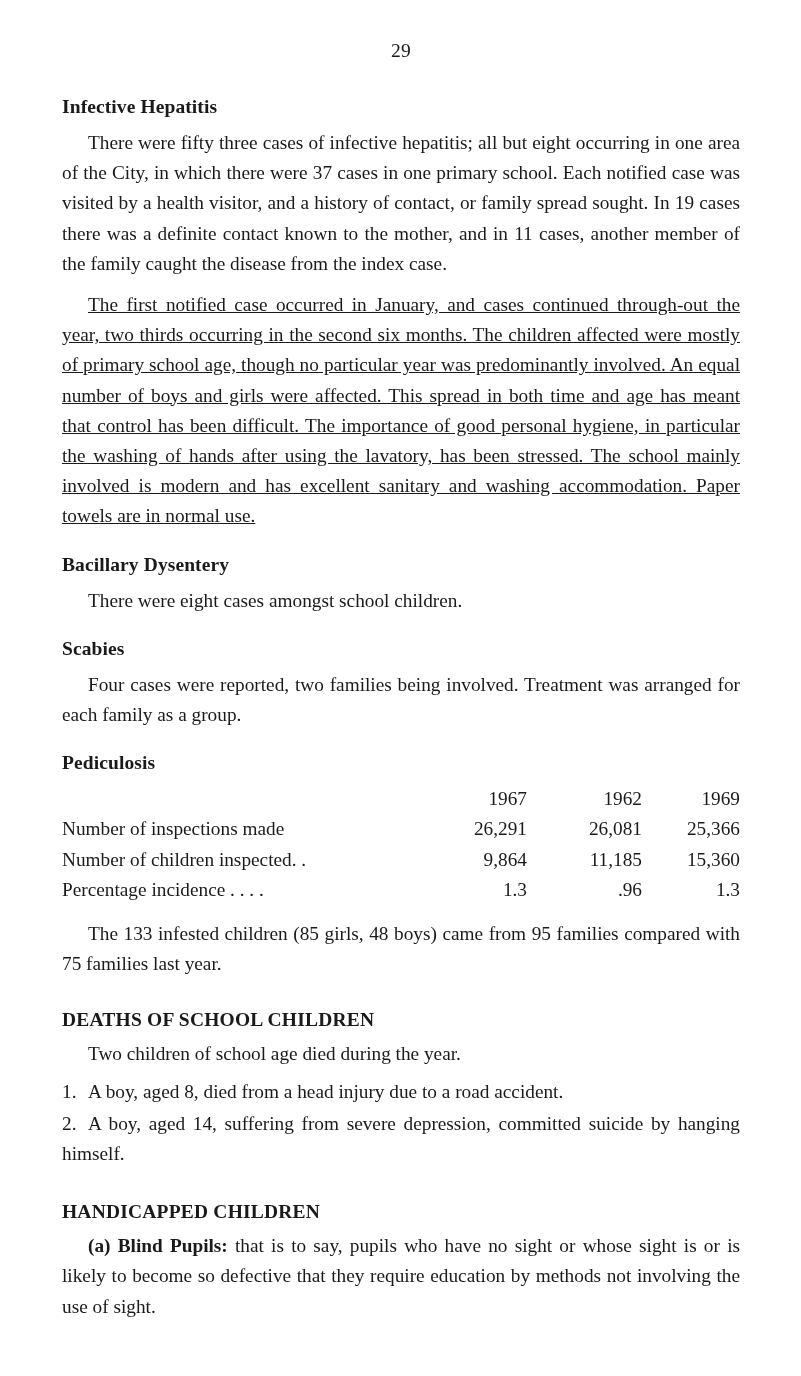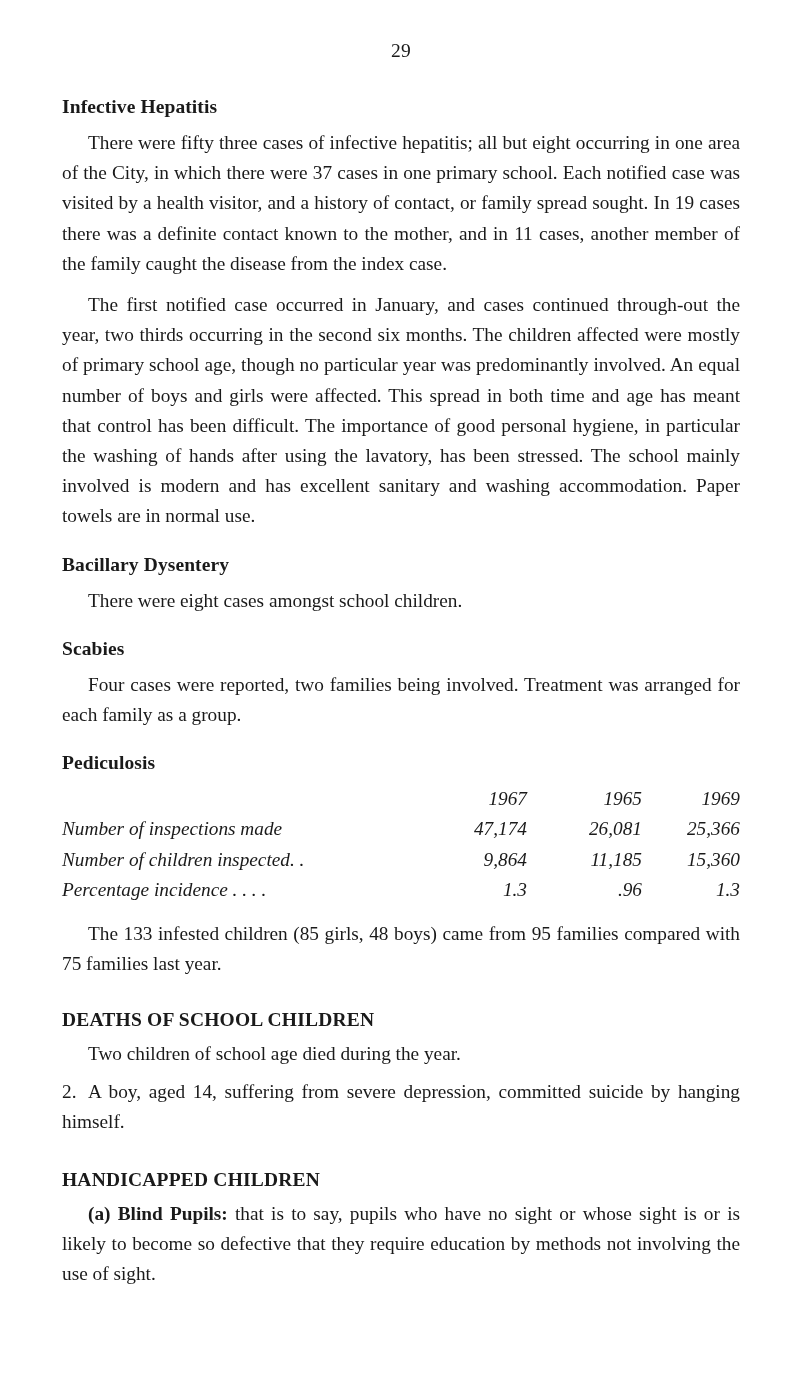--- a/index.html
+++ b/index.html
@@ -43,35 +43,35 @@
   p.body {
     font-size: 19.3px;
     line-height: 30.2px;
     margin: 0 0 0 0;
     text-align: justify;
     text-justify: inter-word;
     hyphens: manual;
   }
   p.body + p.body {
     margin-top: 11px;
+    text-decoration: underline;
   }
   .indent {
     text-indent: 26px;
   }
   .gap-sm { height: 14px; }
   .gap-md { height: 22px; }
   .gap-lg { height: 30px; }
 
   
   table.ped {
     width: 100%;
     border-collapse: collapse;
     font-size: 19.3px;
     margin-top: 4px;
-    font-style: italic;
   }
   table.ped td, table.ped th {
     padding: 0;
     line-height: 30.2px;
     font-weight: normal;
     text-align: right;
     white-space: nowrap;
   }
   table.ped td.label, table.ped th.label {
     text-align: left;
@@ -135,28 +135,28 @@
     <div class="gap-md"></div>
 
     <h2 class="section-head">Pediculosis</h2>
 
 
     <table class="ped">
       <thead>
         <tr>
           <th class="label"></th>
           <th class="c1">1967</th>
-          <th class="c2">1965</th>
+          <th class="c2">1962</th>
           <th class="c3">1969</th>
         </tr>
       </thead>
       <tbody>
         <tr>
           <td class="label">Number of inspections made</td>
-          <td class="c1">47,174</td>
+          <td class="c1">26,291</td>
           <td class="c2">26,081</td>
           <td class="c3">25,366</td>
         </tr>
         <tr>
           <td class="label">Number of children inspected. .</td>
           <td class="c1">9,864</td>
           <td class="c2">11,185</td>
           <td class="c3">15,360</td>
         </tr>
         <tr>
@@ -177,20 +177,23 @@
     <h2 class="caps-head">DEATHS OF SCHOOL CHILDREN</h2>
 
     <div style="height:8px"></div>
 
     <p class="body indent">Two children of school age died during the year.</p>
 
     <div style="height:7px"></div>
 
     <ol class="numbered">
       <li>
+        <span class="num">1.</span><span>A boy, aged 8, died from a head injury due to a road accident.</span>
+      </li>
+      <li>
         <span class="num">2.</span><span>A boy, aged 14, suffering from severe depression, committed suicide by hanging himself.</span>
       </li>
     </ol>
 
     <div class="gap-lg"></div>
 
     <h2 class="caps-head">HANDICAPPED CHILDREN</h2>
 
     <div style="height:8px"></div>
 

